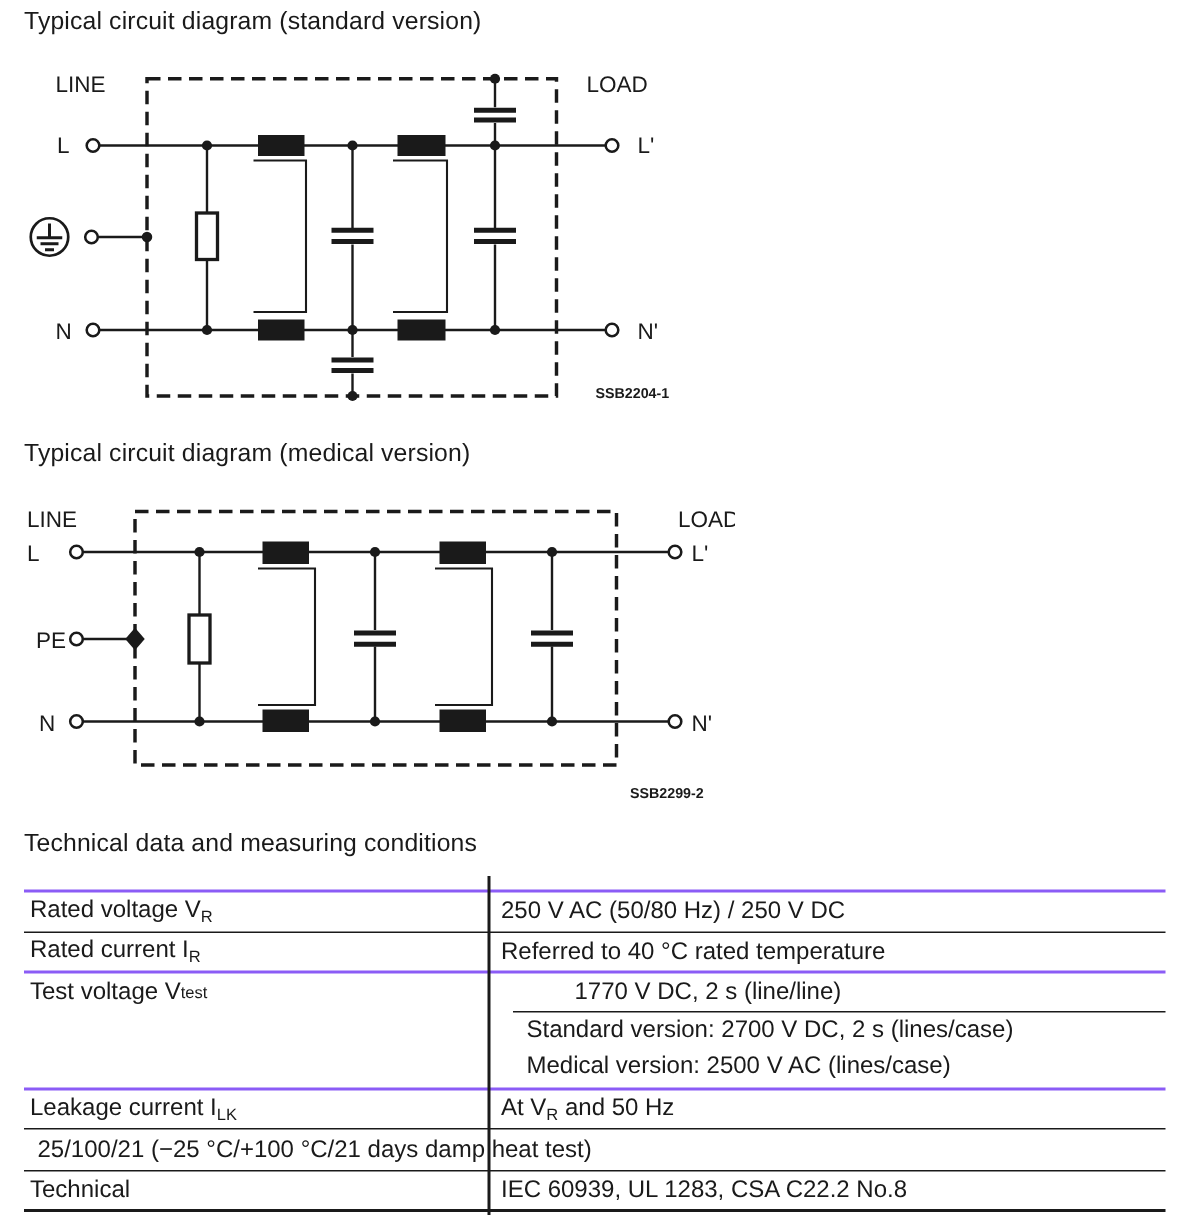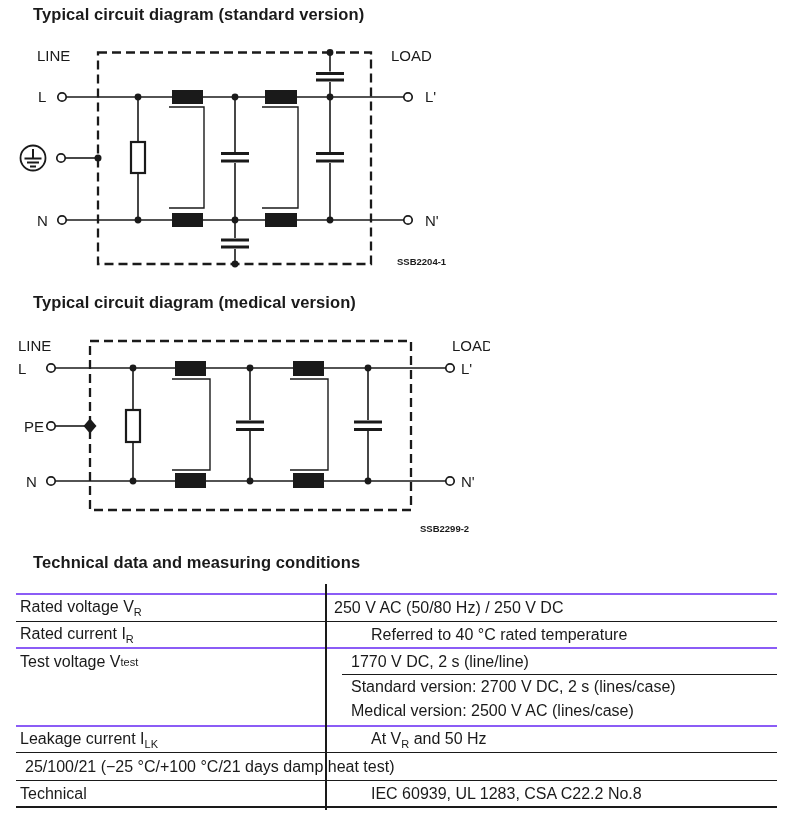--- a/index.html
+++ b/index.html
@@ -1,22 +1,22 @@
 <!DOCTYPE html>
 <html><head>
 <meta charset="utf-8">
 <style>
   html,body { margin:0; padding:0; background:#fff; }
   .page {
     position:relative; width:800px; height:818px; background:#ffffff;
     font-family:"Liberation Sans", sans-serif; color:#1a1a1a; overflow:hidden;
   }
   .heading {
-    position:absolute; left:16px; font-size:16.5px; font-weight:bold;
-    white-space:nowrap; letter-spacing:0.1px;margin-left:17px;
+    position:absolute; left:16px; font-size:16.5px; font-weight:normal;
+    white-space:nowrap; letter-spacing:0.1px;
   }
   #t1 { top:5px; }
   #t2 { top:293px; }
   #t3 { top:553px; }
 
   svg.diagram { position:absolute; }
   #svg1 { left:0; top:40px; }
   #svg2 { left:0; top:330px; }
 
   svg text { font-family:"Liberation Sans", sans-serif; font-size:15px; fill:#1a1a1a; }
@@ -33,25 +33,25 @@
 
   .datatable {
     position:absolute; left:16px; top:593px; width:761px;
     border-bottom:2px solid #1a1a1a; font-size:16px;
   }
   .row { display:flex; align-items:center; }
   .bt2 { border-top:2px solid #8b5cf6; }
   .bt1 { border-top:1px solid #1a1a1a; }
   .cell-param { width:309px; flex:none; padding-left:4px; box-sizing:border-box; white-space:nowrap; }
   .cell-value { flex:1; padding-left:9px; white-space:nowrap; }
-  .h25 { height:25px;gap:37px; } .h26 { height:26px; } .h27 { height:27px; }
+  .h25 { height:25px; } .h26 { height:26px; } .h27 { height:27px; }
   .row-block { display:flex; align-items:flex-start;gap:17px; }
   .row-block .cell-param { height:25px; display:flex; align-items:center; }
   .subcol { flex:1; }
-  .subrow1 { height:25px; display:flex; align-items:center; padding-left:9px; white-space:nowrap; }
+  .subrow1 { height:25px; display:flex; align-items:center; padding-left:9px; white-space:nowrap;margin-left:32px; }
   .subrow2 { height:50px; border-top:1px solid #1a1a1a; padding-left:9px;
              display:flex; flex-direction:column; justify-content:flex-start; line-height:24px; white-space:nowrap; }
   .subscript { font-size:11px; vertical-align:-3.5px; }
   .vdiv { position:absolute; left:325px; top:584px; width:2px; height:226px; background:#1a1a1a; }
 </style>
 </head>
 <body>
 
 <div class="page">
 

